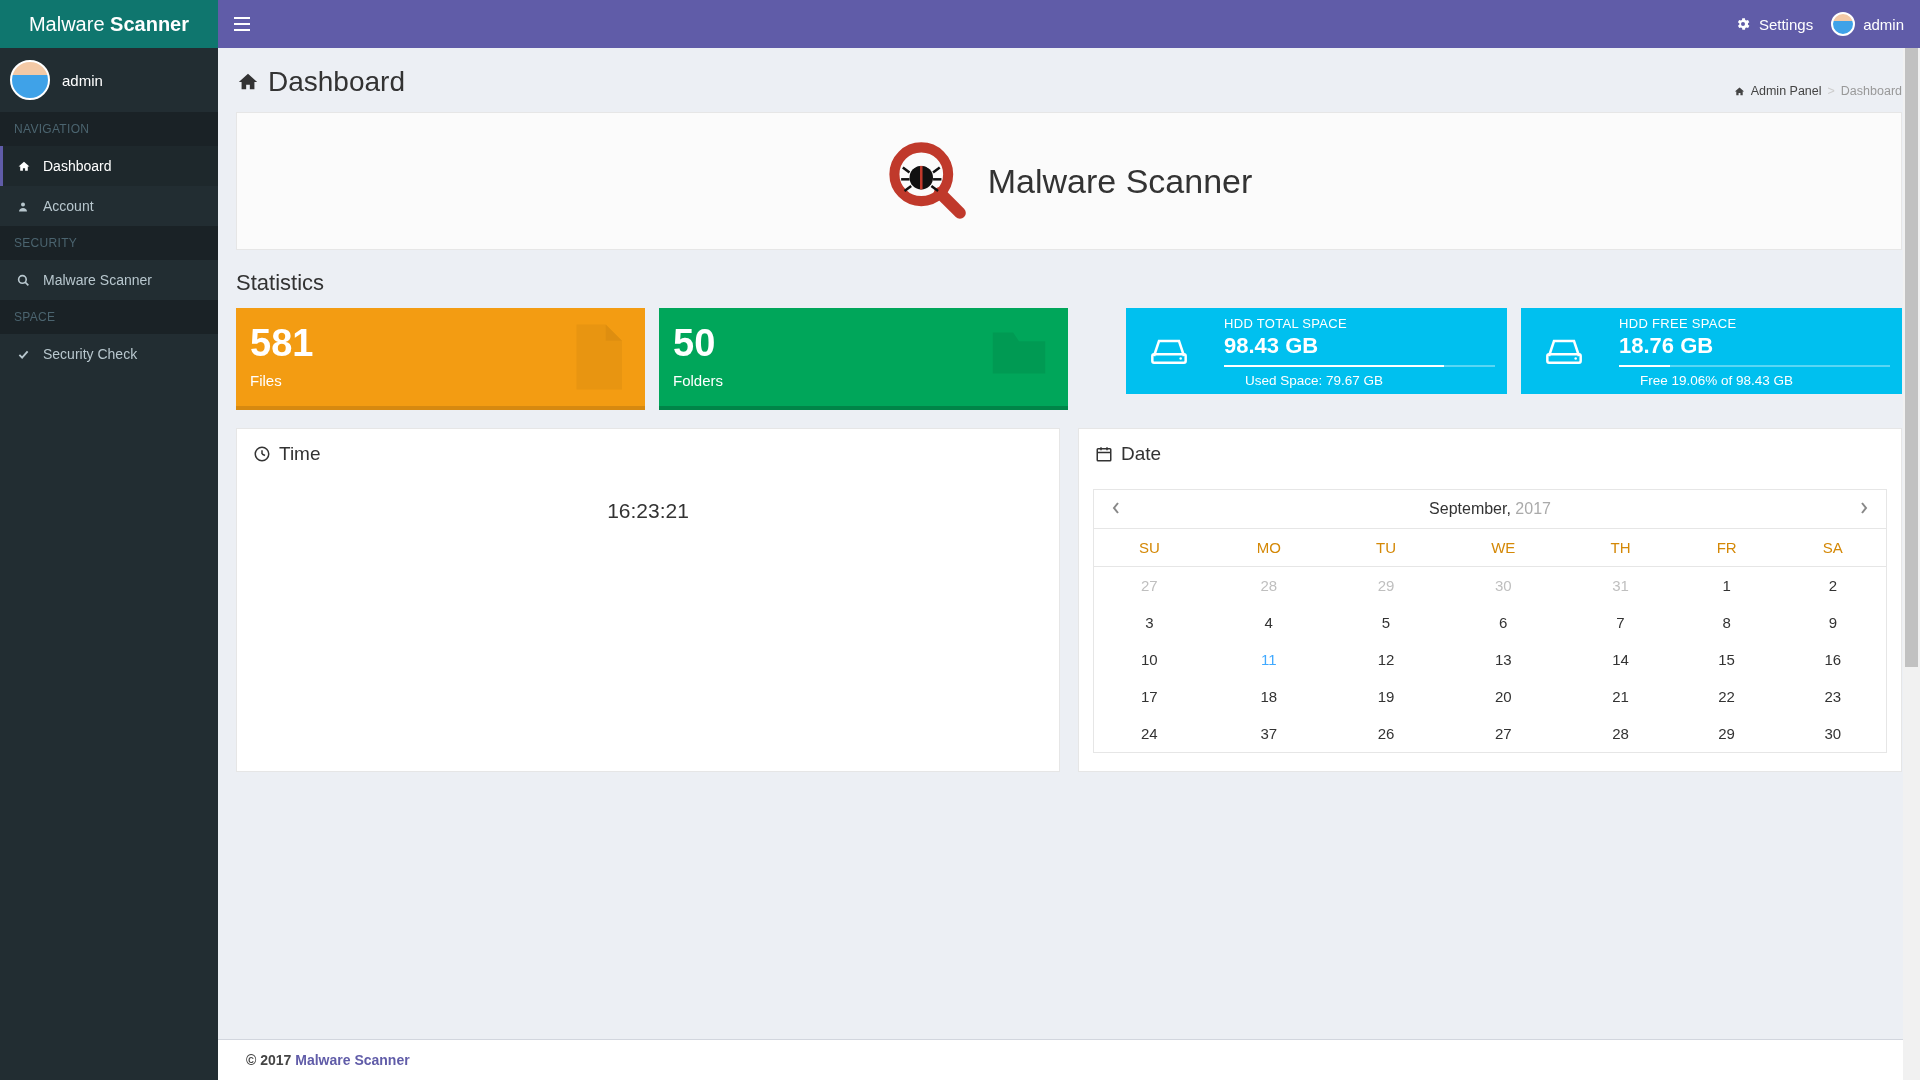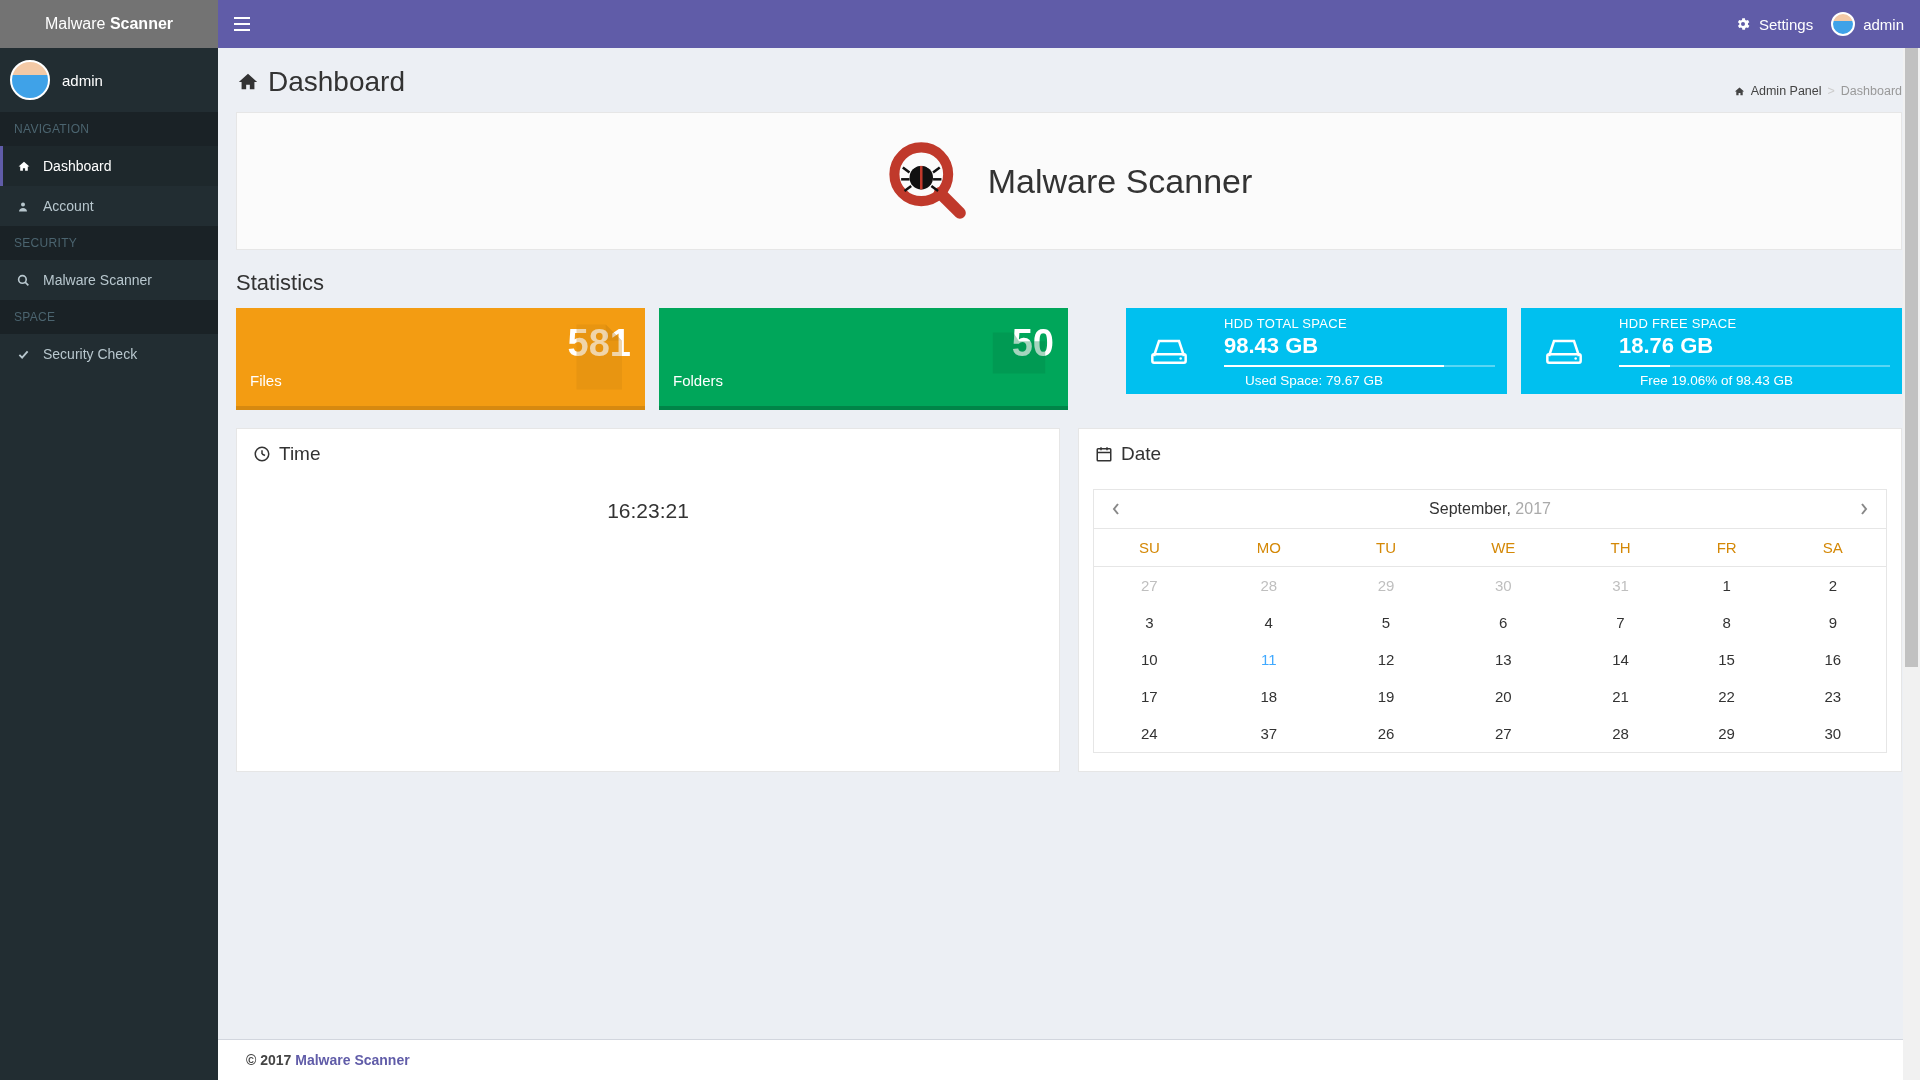--- a/index.html
+++ b/index.html
@@ -16,25 +16,25 @@
 .topbar {
   height: 48px;
   background: #605ca8;
   display: flex;
   align-items: center;
   color: #fff;
 }
 .logo-box {
   width: 218px;
   height: 48px;
-  background: #737373;
+  background: #0f766e;
   display: flex;
   align-items: center;
   justify-content: center;
-  font-size: 16px;
+  font-size: 20px;
 }
 .logo-box b { font-weight: 700; }
 .menu-toggle {
   padding: 0 16px;
   cursor: pointer;
   font-size: 16px;
 }
 .topbar-spacer { flex: 1; }
 .topbar-right { display: flex; align-items: center; gap: 18px; padding-right: 16px; }
 .topbar-link { display: flex; align-items: center; gap: 8px; font-size: 15px; cursor: pointer; }
@@ -119,21 +119,21 @@
 
 .stats-row { display: flex; gap: 14px; margin-bottom: 18px; }
 .stat-box {
   flex: 1;
   position: relative;
   padding: 16px 14px 14px;
   color: #fff;
   height: 102px;
   overflow: hidden;
 }
-.stat-box .big { font-size: 38px; font-weight: 700; line-height: 1; margin-bottom: 10px; text-align: right;}
+.stat-box .big { font-size: 38px; font-weight: 700; line-height: 1; margin-bottom: 10px;}
 .stat-box .sub { font-size: 15px; }
 .stat-box.orange { background: #f39c12; border-bottom: 4px solid #d68910; }
 .stat-box.green  { background: #00a65a; border-bottom: 4px solid #008548; }
 .stat-box .bg-icon { position: absolute; right: 10px; top: 10px; opacity: .35; }
 
 .info-box {
   flex: 1;
   display: flex;
   background: #00c0ef;
   color: #fff;
@@ -159,21 +159,21 @@
   background:#fff; border:1px solid #e6e6e6; flex:1;
 }
 .panel-header { padding: 14px 16px; font-size: 19px; color:#333; display:flex;align-items:center;gap:8px;}
 .panel-body { padding: 10px 14px 18px; }
 
 .time-display { text-align:center; font-size: 21px; color:#333; padding: 10px 0 16px; }
 
 
 .calendar { border:1px solid #e6e6e6; }
 .cal-header {
-  display:flex; align-items:center; justify-content:space-between;
+  display:flex; align-items:flex-start; justify-content:space-between;
   border-bottom:1px solid #e6e6e6; padding: 10px 12px;
 }
 .cal-nav { color:#888; cursor:pointer; padding:2px 6px;}
 .cal-title { font-size: 16px; color:#333;}
 .cal-title .year { color:#aaa; }
 .cal-grid { width:100%; border-collapse: collapse;}
 .cal-grid th {
   color: #d48806; font-size: 15px; font-weight:500; padding:10px 0;
   border-bottom:1px solid #e6e6e6;
 }

